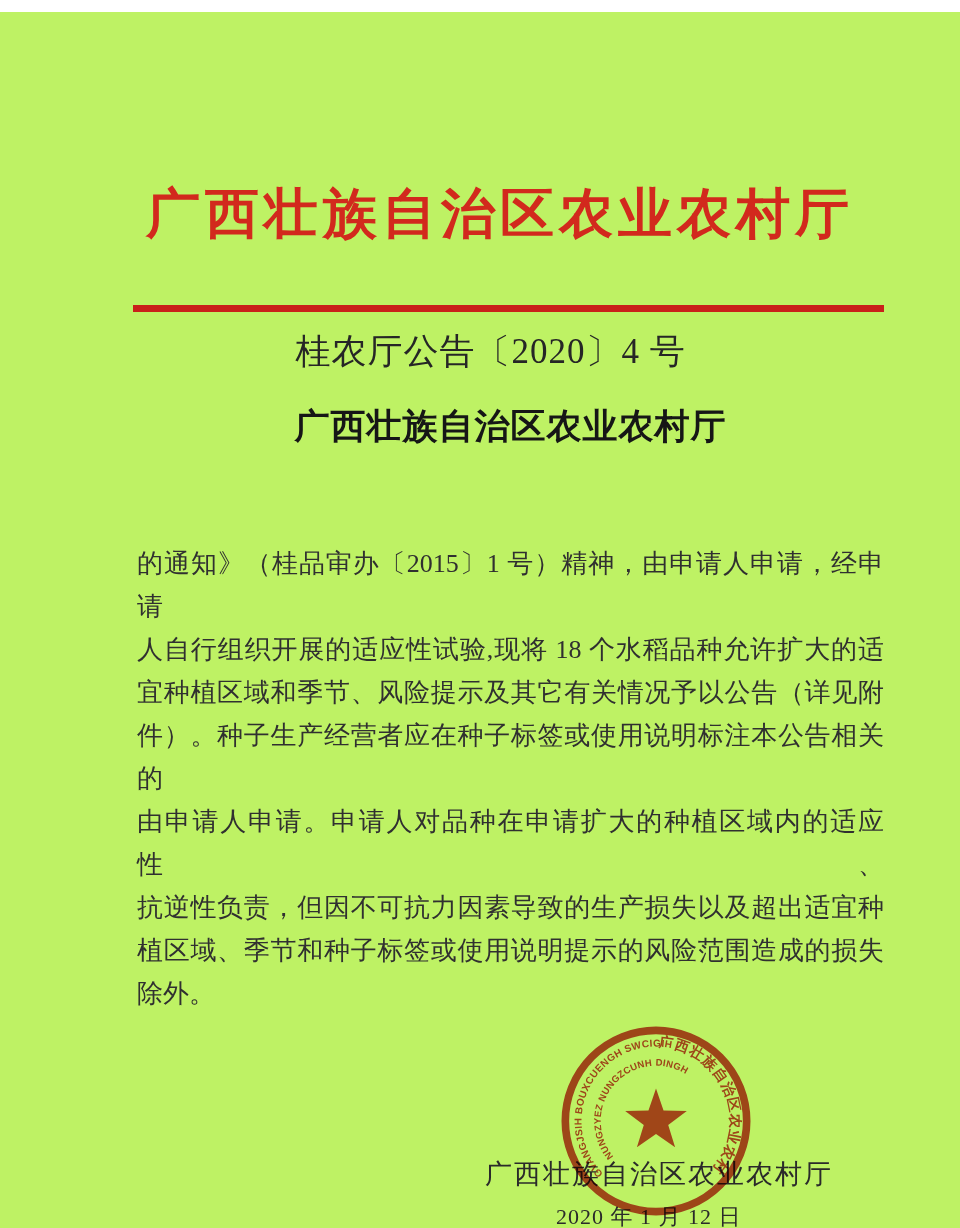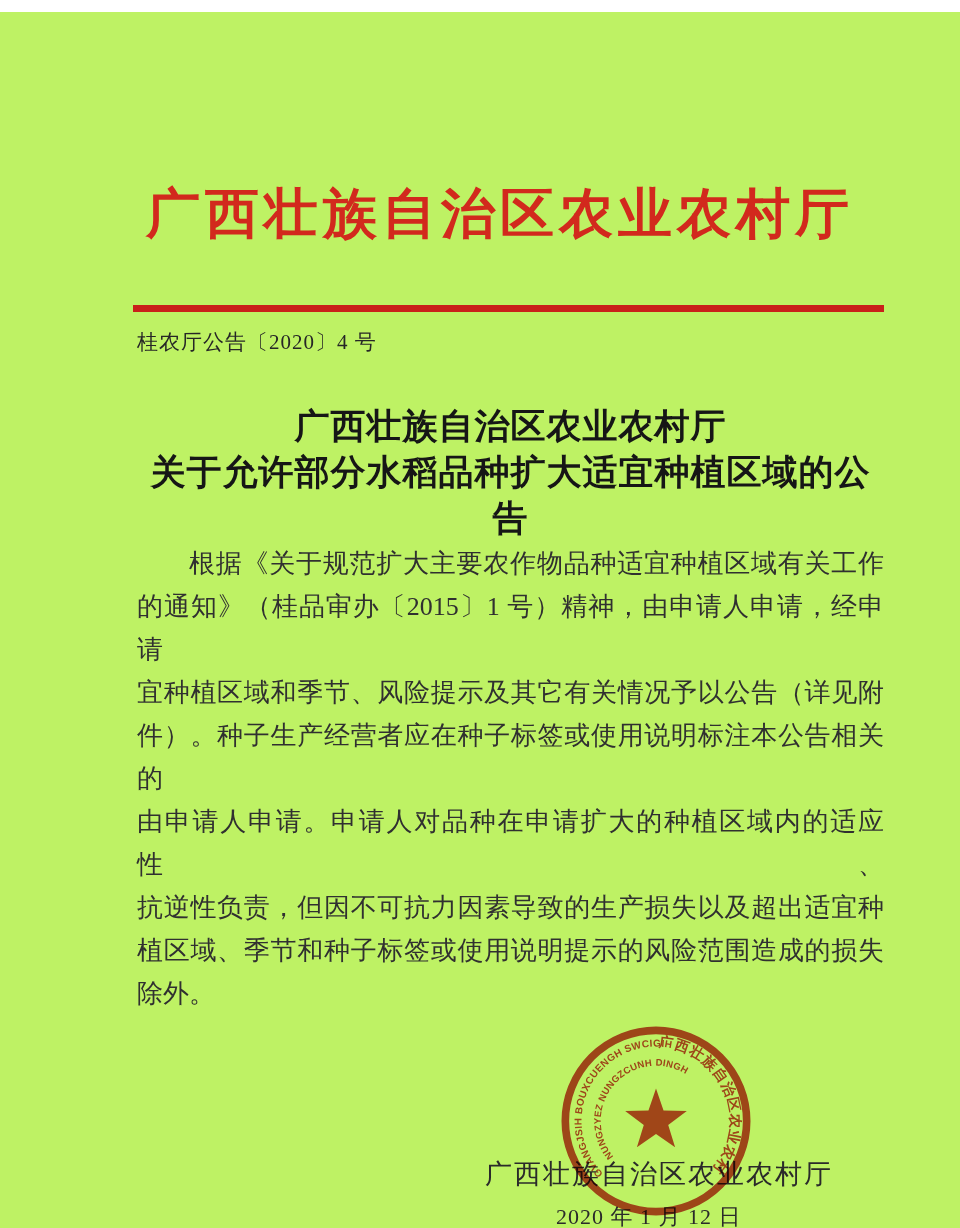--- a/index.html
+++ b/index.html
@@ -23,23 +23,23 @@
     color: #d2291d;
     white-space: nowrap;
   }
   .red-rule {
     position: absolute;
     top: 293px; left: 133px; width: 751px; height: 7px;
     background: #c9201a;
   }
   .doc-number {
     position: absolute;
-    top: 316px; left: 137px; width: 735px;
-    text-align: left;
-    font-size: 21px;
+    top: 316px; left: 123px; width: 735px;
+    text-align: center;
+    font-size: 35px;
     color: #262626;
     letter-spacing: 1px;
     white-space: nowrap;
   }
   .doc-title {
     position: absolute;
     top: 392px; left: 137px; width: 747px;
     margin: 0;
     text-align: center;
     font-size: 35px;
@@ -102,26 +102,25 @@
 <div class="page">
 
   <div class="agency-header">广西壮族自治区农业农村厅</div>
 
   <div class="red-rule"></div>
 
   <div class="doc-number">桂农厅公告〔2020〕4 号</div>
 
   <h1 class="doc-title">
     <div>广西壮族自治区农业农村厅</div>
-    <div>关于允许部分水稻品种扩大适宜种植区域的公告</div>
   </h1>
 
   <div class="body-text">
-    <div class="bl indent">根据《关于规范扩大主要农作物品种适宜种植区域有关工作</div>
     <div class="bl">的通知》（桂品审办〔2015〕1 号）精神，由申请人申请，经申请</div>
+    <div class="bl">人自行组织开展的适应性试验,现将 18 个水稻品种允许扩大的适</div>
     <div class="bl">宜种植区域和季节、风险提示及其它有关情况予以公告（详见附</div>
     <div class="bl">件）。种子生产经营者应在种子标签或使用说明标注本公告相关的</div>
     <div class="bl">由申请人申请。申请人对品种在申请扩大的种植区域内的适应性、</div>
     <div class="bl">抗逆性负责，但因不可抗力因素导致的生产损失以及超出适宜种</div>
     <div class="bl">植区域、季节和种子标签或使用说明提示的风险范围造成的损失</div>
     <div class="bl end">除外。</div>
   </div>
 
 
   <div class="signature">广西壮族自治区农业农村厅</div>

